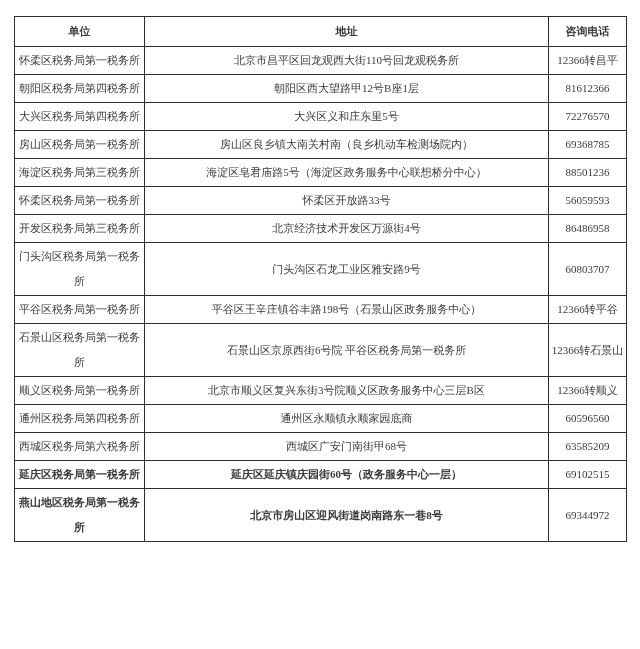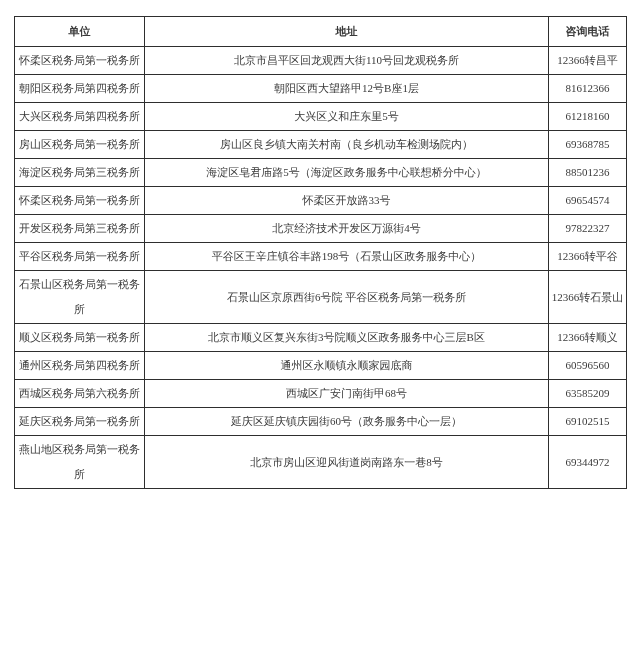--- a/index.html
+++ b/index.html
@@ -41,20 +41,21 @@
   }
   col.col-unit  { width: 130px; }
   col.col-addr  { width: 404px; }
   col.col-phone { width: 78px; }
   td.unit-cell {
     white-space: pre-line; 
   }
   td.left {
     text-align: left;
     padding-left: 3px;
+    font-weight: bold;
   }
   td.phone-cell {
     text-align: center;
     margin-top: 34px;
   }
 </style>
 </head>
 <body>
 
 <div class="page">
@@ -78,41 +79,46 @@
           <td class="phone-cell">12366转昌平</td>
         </tr>
         <tr>
           <td class="unit-cell">朝阳区税务局第四税务所</td>
           <td class="addr-cell">朝阳区西大望路甲12号B座1层</td>
           <td class="phone-cell">81612366</td>
         </tr>
         <tr>
           <td class="unit-cell">大兴区税务局第四税务所</td>
           <td class="addr-cell">大兴区义和庄东里5号</td>
-          <td class="phone-cell">61218160</td>
+          <td class="phone-cell">72276570</td>
         </tr>
         <tr>
           <td class="unit-cell">房山区税务局第一税务所</td>
           <td class="addr-cell">房山区良乡镇大南关村南（良乡机动车检测场院内）</td>
           <td class="phone-cell">69368785</td>
         </tr>
         <tr>
           <td class="unit-cell">海淀区税务局第三税务所</td>
           <td class="addr-cell">海淀区皂君庙路5号（海淀区政务服务中心联想桥分中心）</td>
           <td class="phone-cell">88501236</td>
         </tr>
         <tr>
           <td class="unit-cell">怀柔区税务局第一税务所</td>
           <td class="addr-cell">怀柔区开放路33号</td>
-          <td class="phone-cell">69654574</td>
+          <td class="phone-cell">56059593</td>
         </tr>
         <tr>
           <td class="unit-cell">开发区税务局第三税务所</td>
           <td class="addr-cell">北京经济技术开发区万源街4号</td>
-          <td class="phone-cell">97822327</td>
+          <td class="phone-cell">86486958</td>
+        </tr>
+        <tr>
+          <td class="unit-cell">门头沟区税务局第一税务所</td>
+          <td class="addr-cell">门头沟区石龙工业区雅安路9号</td>
+          <td class="phone-cell">60803707</td>
         </tr>
         <tr>
           <td class="unit-cell">平谷区税务局第一税务所</td>
           <td class="addr-cell">平谷区王辛庄镇谷丰路198号（石景山区政务服务中心）</td>
           <td class="phone-cell">12366转平谷</td>
         </tr>
         <tr>
           <td class="unit-cell">石景山区税务局第一税务所</td>
           <td class="addr-cell">石景山区京原西街6号院 平谷区税务局第一税务所</td>
           <td class="phone-cell">12366转石景山</td>

